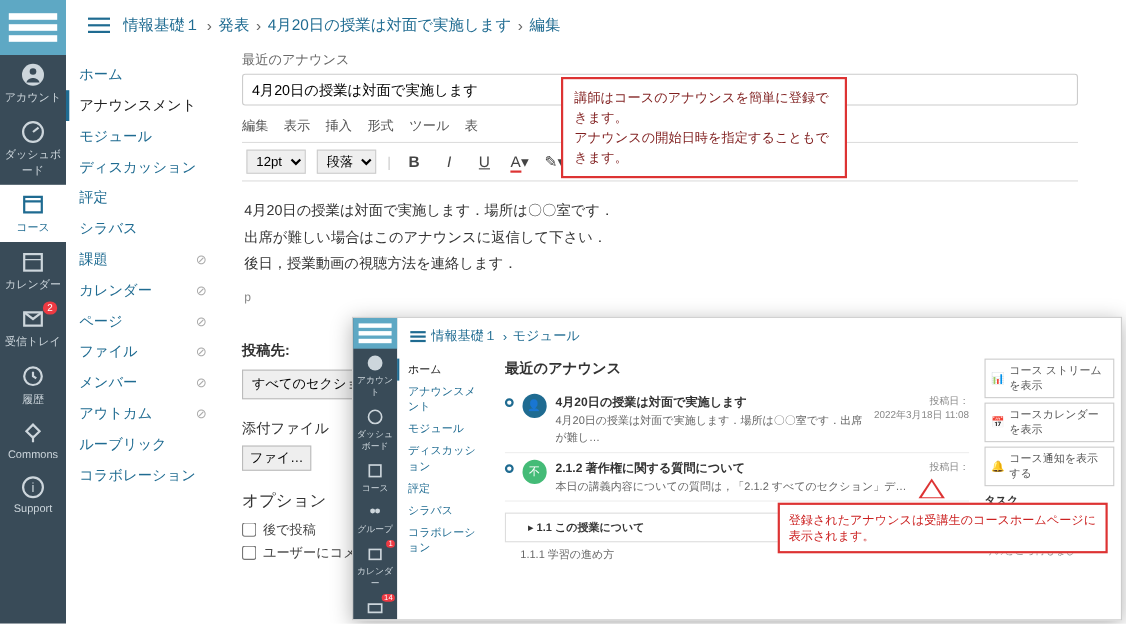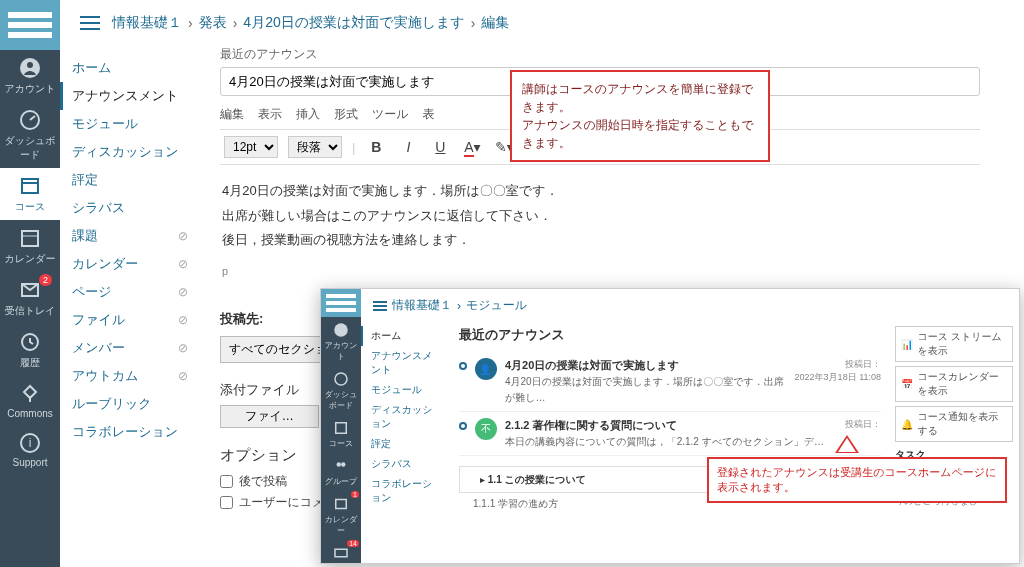--- a/index.html
+++ b/index.html
@@ -26,21 +26,21 @@
 .title-input { width: 760px; padding: 6px 8px; border: 1px solid #ccc; border-radius: 3px; font-size: 13px; }
 .menubar { display: flex; gap: 14px; font-size: 12px; color: #555; margin: 10px 0 6px; }
 .toolbar { display: flex; align-items: center; gap: 10px; border-top: 1px solid #ddd; border-bottom: 1px solid #ddd; padding: 6px 4px; width: 760px; }
 .toolbar select { font-size: 12px; border: 1px solid #ccc; padding: 2px 4px; }
 .toolbar .tb-btn { width: 22px; text-align: center; color: #444; cursor: pointer; font-size: 14px; }
 .editor-body { width: 760px; min-height: 130px; border: none; padding: 14px 2px; font-size: 13px; line-height: 1.9; }
 .editor-body p.p-mark { color: #888; font-size: 11px; margin-top: 8px; }
 .post-label { font-weight: bold; margin: 14px 0 8px; }
 .post-select { border: 1px solid #bbb; padding: 4px 8px; font-size: 12px; }
 .attach-label { font-weight: 500; margin: 18px 0 6px; font-size: 13px; }
-.file-btn { border: 1px solid #bbb; padding: 2px 24px; font-size: 12px; background: #eee; }
+.file-btn { border: 1px solid #bbb; padding: 2px 6px; font-size: 12px; background: #eee; }
 .options-h { font-weight: 500; font-size: 15px; margin: 18px 0 8px; }
 .opt { font-size: 12px; color: #444; margin: 4px 0; display: flex; align-items: center; gap: 6px; }
 .annot1 { position: absolute; left: 510px; top: 70px; width: 260px; border: 2px solid #d33; padding: 8px 10px; font-size: 12px; color: #7f1d1d; background: #fff; line-height: 1.5; }
 .overlay { position: absolute; left: 320px; top: 288px; width: 700px; height: 276px; background: #fff; box-shadow: 0 4px 18px rgba(0,0,0,0.3); border: 1px solid #ccc; display: flex; overflow: hidden; }
 .overlay .gn2 { width: 40px; background: #394b58; display: flex; flex-direction: column; }
 .overlay .gn2 .logo2 { height: 34px; background: #5ea8c4; display: flex; flex-direction: column; justify-content: center; gap: 3px; padding: 5px; }
 .overlay .gn2 .logo2 div { height: 4px; background: #fff; }
 .overlay .gn2 .gi { padding: 4px 2px; color: #cdd6dc; font-size: 8px; text-align: center; position: relative; }
 .overlay .gn2 .gi .ic { width: 18px; height: 18px; margin: 0 auto 1px; display: block; }
 .overlay .gn2 .gi .bd { position: absolute; top: 0; right: 2px; background: #ee3a43; color: #fff; font-size: 7px; padding: 0 2px; border-radius: 6px; }

